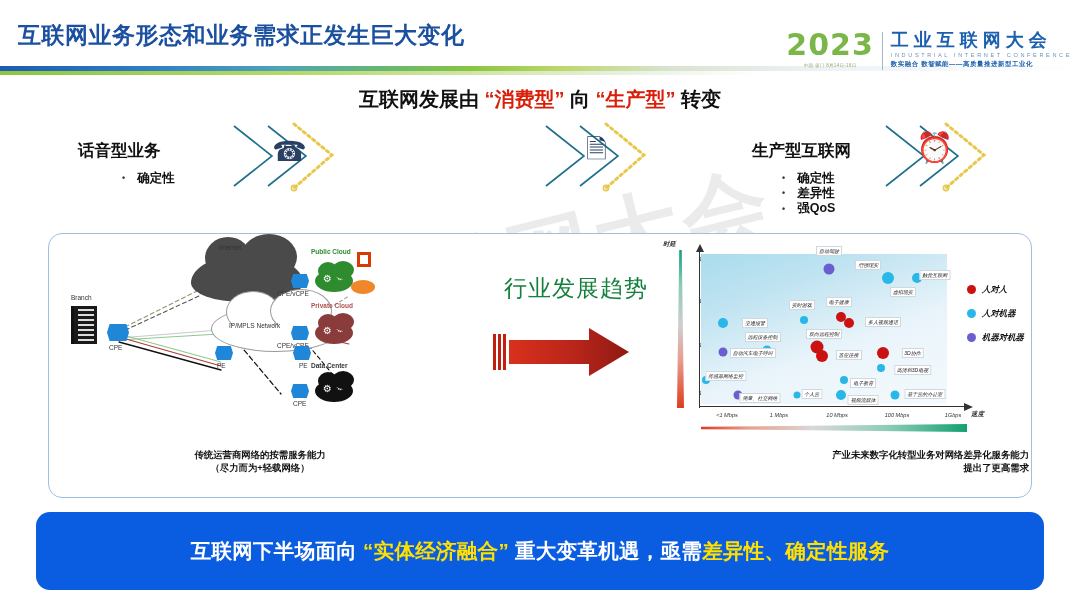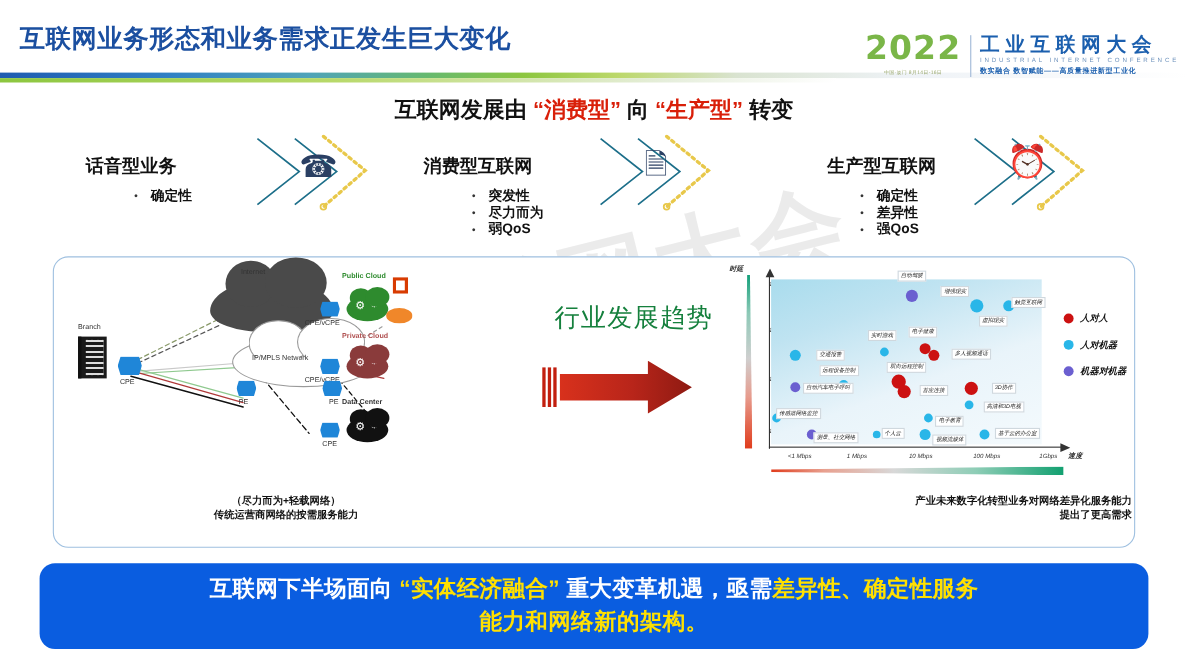--- a/index.html
+++ b/index.html
@@ -208,21 +208,21 @@
   <div class="wm">工业互联网大会</div>
   <div class="wm2">2023工业互联网大会</div>
 
   <div class="header">
     <div class="header-title">互联网业务形态和业务需求正发生巨大变化</div>
     <div class="header-rule"></div>
     <div class="header-rule2"></div>
 
     <div class="logo">
       <div class="logo-year-wrap">
-        <div class="logo-year">2022</div>
+        <div class="logo-year">2023</div>
         <div class="logo-year-sub">中国·厦门  8月14日-16日</div>
       </div>
       <div class="logo-div"></div>
       <div class="logo-right">
         <div class="logo-cn">工业互联网大会</div>
         <div class="logo-en">INDUSTRIAL INTERNET CONFERENCE</div>
         <div class="logo-tag">数实融合  数智赋能——高质量推进新型工业化</div>
       </div>
     </div>
   </div>
@@ -240,28 +240,20 @@
   <div class="chevron" style="left:228px; top:122px;">
     <svg width="112" height="70" viewBox="0 0 112 70">
       <path d="M6 4 L44 34 L6 64" fill="none" stroke="#1d6f8a" stroke-width="1.6"></path>
       <path d="M40 4 L78 34 L40 64" fill="none" stroke="#1d6f8a" stroke-width="1.6"></path>
       <path d="M66 2 L104 33 L66 66" fill="none" stroke="#e8c84a" stroke-width="3" stroke-dasharray="2.5 3.5" stroke-linecap="round"></path>
       <circle cx="66" cy="66" r="2.6" fill="none" stroke="#e8c84a" stroke-width="1.6"></circle>
     </svg>
     <div class="chev-icon">☎</div>
   </div>
 
-  <div class="stage" style="left:385px; top:140px;">
-    <div class="stage-title">消费型互联网</div>
-    <ul class="bullets" style="margin-left:44px;">
-      <li>突发性</li>
-      <li>尽力而为</li>
-      <li>弱QoS</li>
-    </ul>
-  </div>
   <div class="chevron" style="left:540px; top:122px;">
     <svg width="112" height="70" viewBox="0 0 112 70">
       <path d="M6 4 L44 34 L6 64" fill="none" stroke="#1d6f8a" stroke-width="1.6"></path>
       <path d="M40 4 L78 34 L40 64" fill="none" stroke="#1d6f8a" stroke-width="1.6"></path>
       <path d="M66 2 L104 33 L66 66" fill="none" stroke="#e8c84a" stroke-width="3" stroke-dasharray="2.5 3.5" stroke-linecap="round"></path>
       <circle cx="66" cy="66" r="2.6" fill="none" stroke="#e8c84a" stroke-width="1.6"></circle>
     </svg>
     <div class="chev-icon" style="left:46px; top:13px; font-size:26px;">🗎</div>
   </div>
 
@@ -353,22 +345,22 @@
       <div class="router sm" style="left:242px; top:150px;"></div>
       <div class="lbl" style="left:244px; top:166px;">CPE</div>
       <div class="cloudblob cb-black" style="left:266px; top:146px;">
         <span class="gear" style="left:8px; top:4px;">⚙</span>
         <span class="gear" style="left:21px; top:2px;">⚙</span>
       </div>
       <div class="lbl-w" style="left:262px; top:128px; color:#333; font-weight:bold;">Data Center</div>
     </div>
 
     <div class="net-caption">
+      <div>传统运营商网络的按需服务能力</div>
       <div>（尽力而为+轻载网络）</div>
-      <div>传统运营商网络的按需服务能力</div>
     </div>
 
     <div class="trend-label">行业发展趋势</div>
     <div class="big-arrow">
       <div class="bars">
         <i style="left:0;"></i>
           <i style="left:5px;"></i>
           <i style="left:10px;"></i>
       </div>
       <svg width="138" height="56" viewBox="0 0 138 56" style="position:absolute;left:0;top:0;">
@@ -470,17 +462,17 @@
     </div>
 
     <div class="chart-caption">
       <div>产业未来数字化转型业务对网络差异化服务能力</div>
       <div>提出了更高需求</div>
     </div>
   </div>
 
   <div class="banner">
     <div class="banner-text">
-      <span>互联网下半场面向 </span><span class="y">“实体经济融合”</span><span> 重大变革机遇，亟需</span><span class="y">差异性、确定性服务</span><br><span class="y">能力和网络新的架构。</span>
+      <span>互联网下半场面向 </span><span class="y">“实体经济融合”</span><span> 重大变革机遇，亟需</span><span class="y">差异性、确定性服务</span><br>
     </div>
   </div>
 
 </div>
 
 </body></html>

